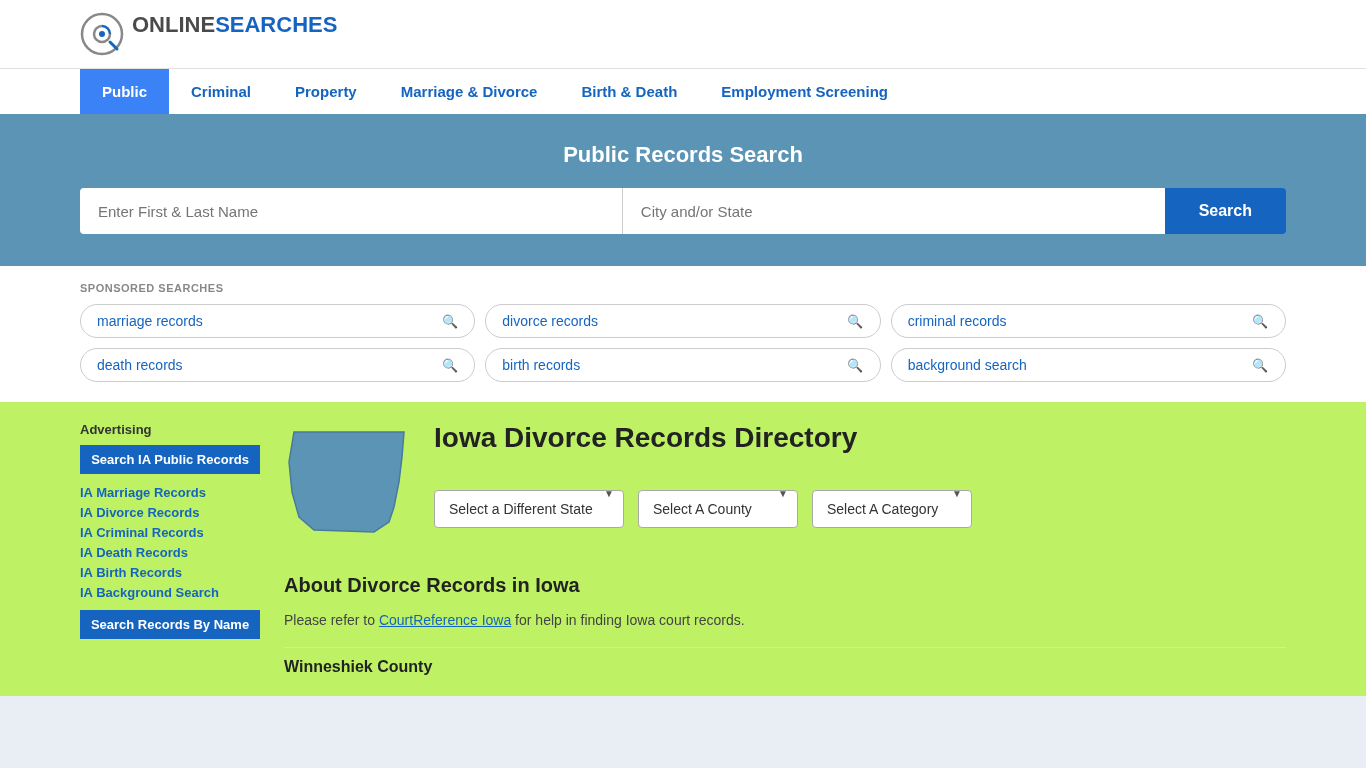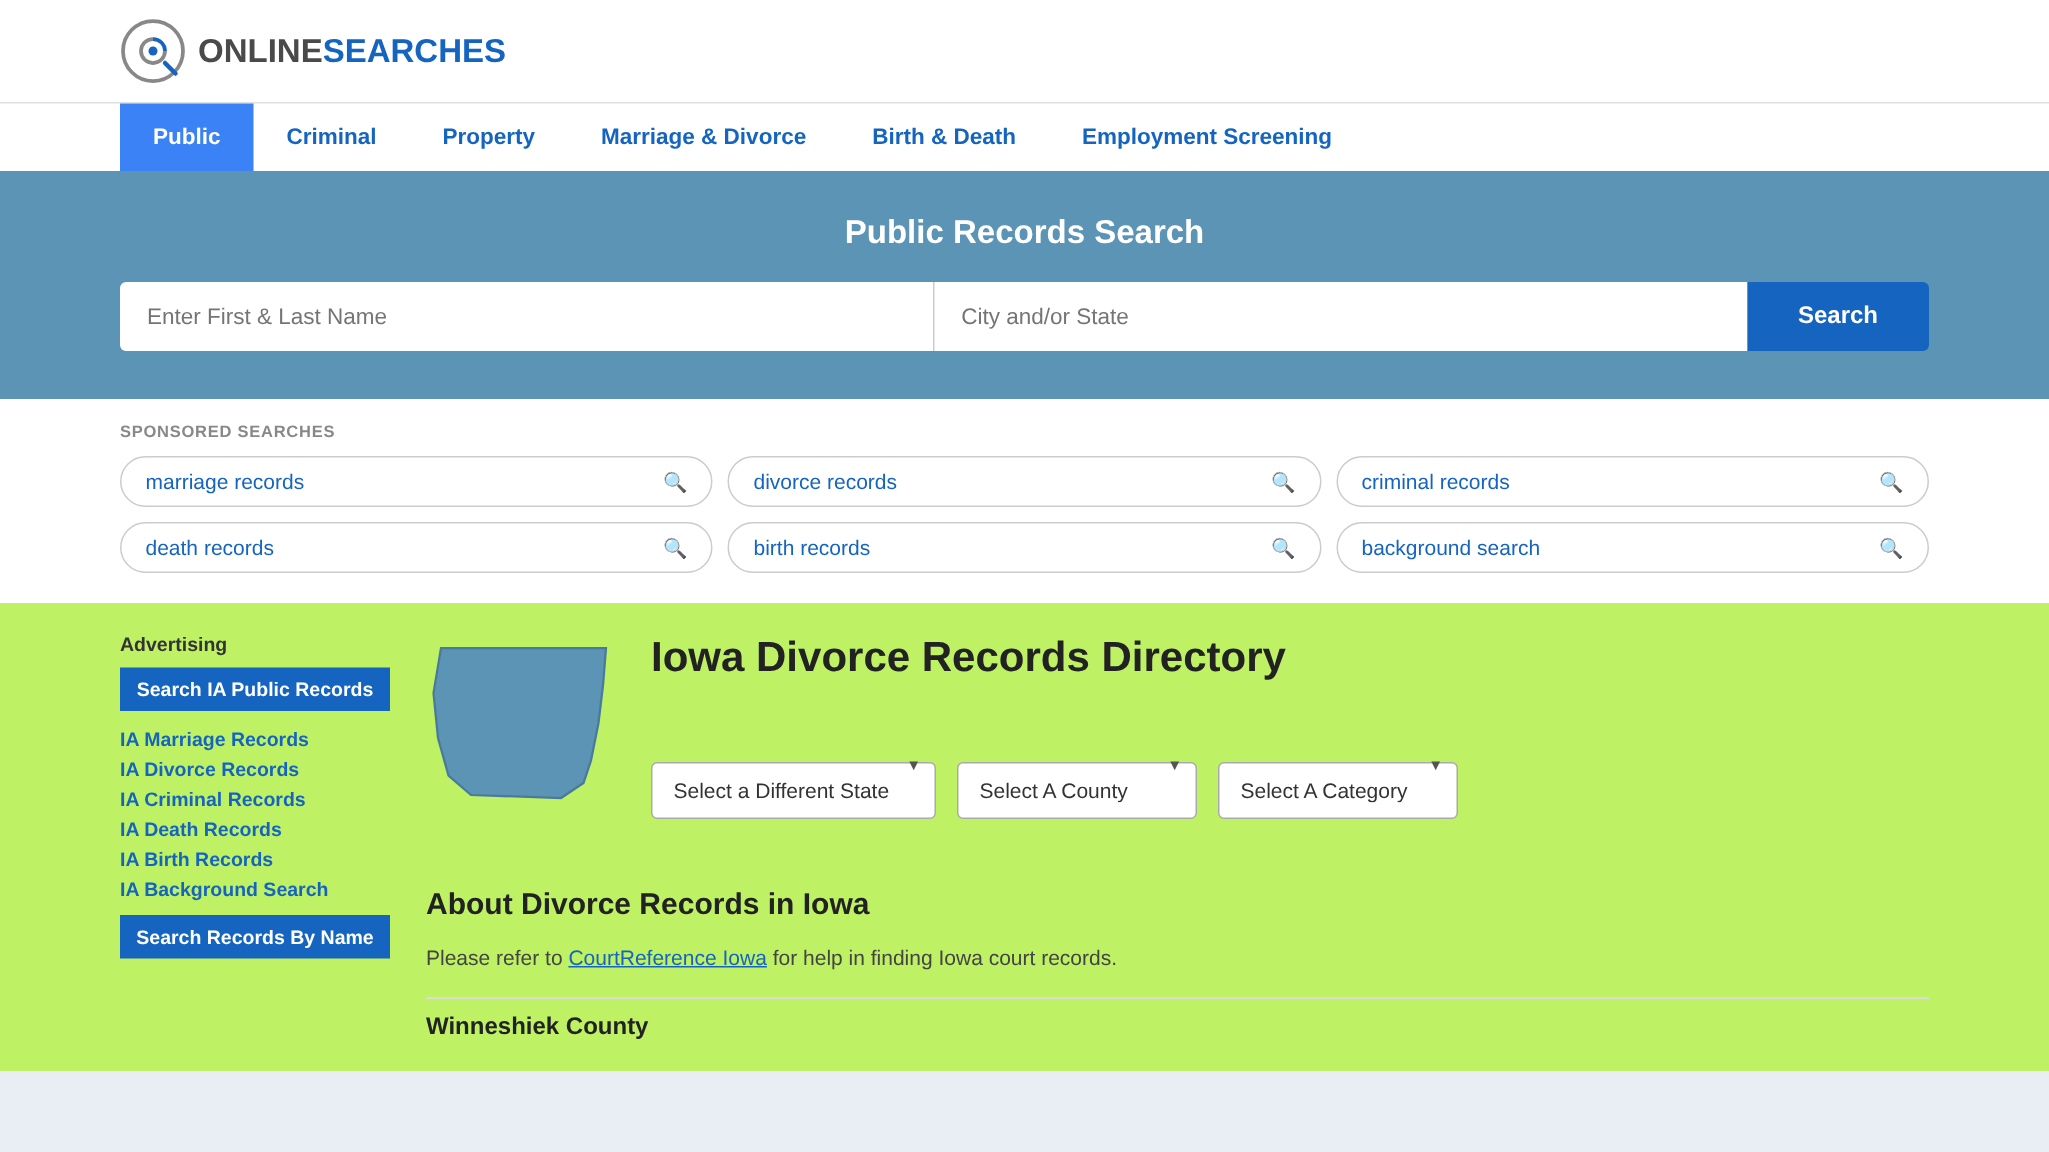--- a/index.html
+++ b/index.html
@@ -1,20 +1,20 @@
 <!DOCTYPE html>
 <html><head>
   <meta charset="utf-8">
   <style>
     * { box-sizing: border-box; margin: 0; padding: 0; }
     body { font-family: Arial, sans-serif; background: #e8eef3; font-size: 14px; color: #333; }
 
     
     .header { background: #fff; padding: 12px 80px; display: flex; align-items: center; }
-    .logo { display: flex; align-items: center; gap: 8px; }
+    .logo { display: flex; gap: 8px; }
     .logo-icon { width: 44px; height: 44px; }
     .logo-text { font-size: 22px; font-weight: bold; }
     .logo-online { color: #4a4a4a; }
     .logo-searches { color: #1565c0; }
 
     
     .nav { background: #fff; border-top: 1px solid #e0e0e0; display: flex; padding: 0 80px; }
     .nav-item { padding: 14px 22px; font-size: 15px; font-weight: 600; cursor: pointer; color: #555; text-decoration: none; }
     .nav-item.active { background: #3b82f6; color: #fff; }
     .nav-item.blue { color: #1565c0; }
@@ -41,21 +41,21 @@
     
     .main-content { display: flex; padding: 20px 80px; gap: 24px; background: #bef264; }
     .sidebar { width: 180px; flex-shrink: 0; }
     .main-body { flex: 1; }
 
     
     .state-map-area { display: flex; align-items: flex-start; gap: 20px; margin-bottom: 20px; }
     .state-svg { width: 130px; }
 
     
-    .page-title { font-size: 28px; font-weight: bold; color: #222; margin-bottom: 22px; }
+    .page-title { font-size: 28px; font-weight: bold; color: #222; margin-bottom: 4px; }
 
     
     .dropdowns-row { display: flex; gap: 14px; margin-bottom: 26px; }
     .dropdown-select { padding: 10px 14px; border: 1px solid #aaa; border-radius: 4px; font-size: 14px; color: #333; cursor: pointer; background: #fff; appearance: none; margin-top: 32px; -webkit-appearance: none; }
     .dropdown-wrapper { position: relative; display: inline-block; }
     .dropdown-wrapper::after { content: "▼"; position: absolute; right: 10px; top: 50%; transform: translateY(-50%); font-size: 10px; color: #555; pointer-events: none; }
     .dropdown-select { padding-right: 30px; min-width: 160px; }
 
     
     .section-heading { font-size: 20px; font-weight: bold; color: #222; margin-bottom: 12px; }

